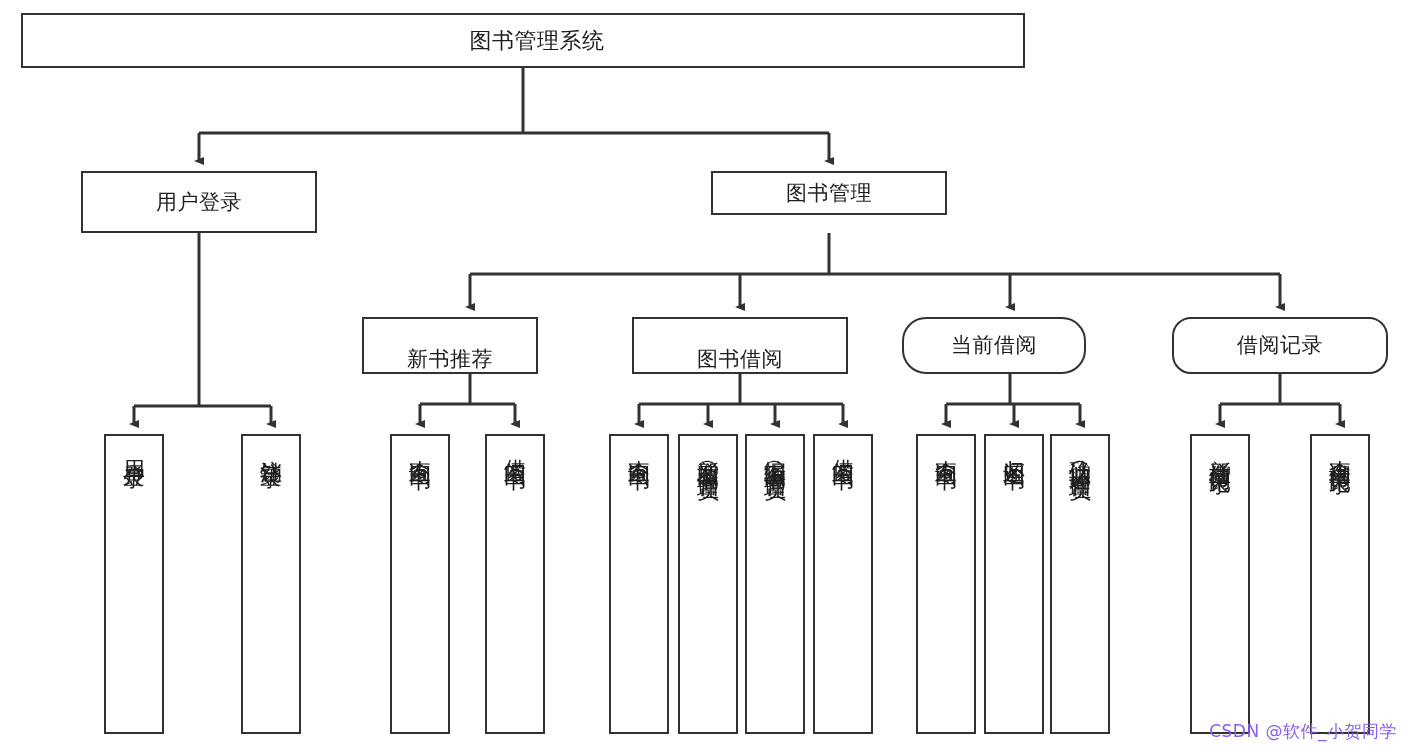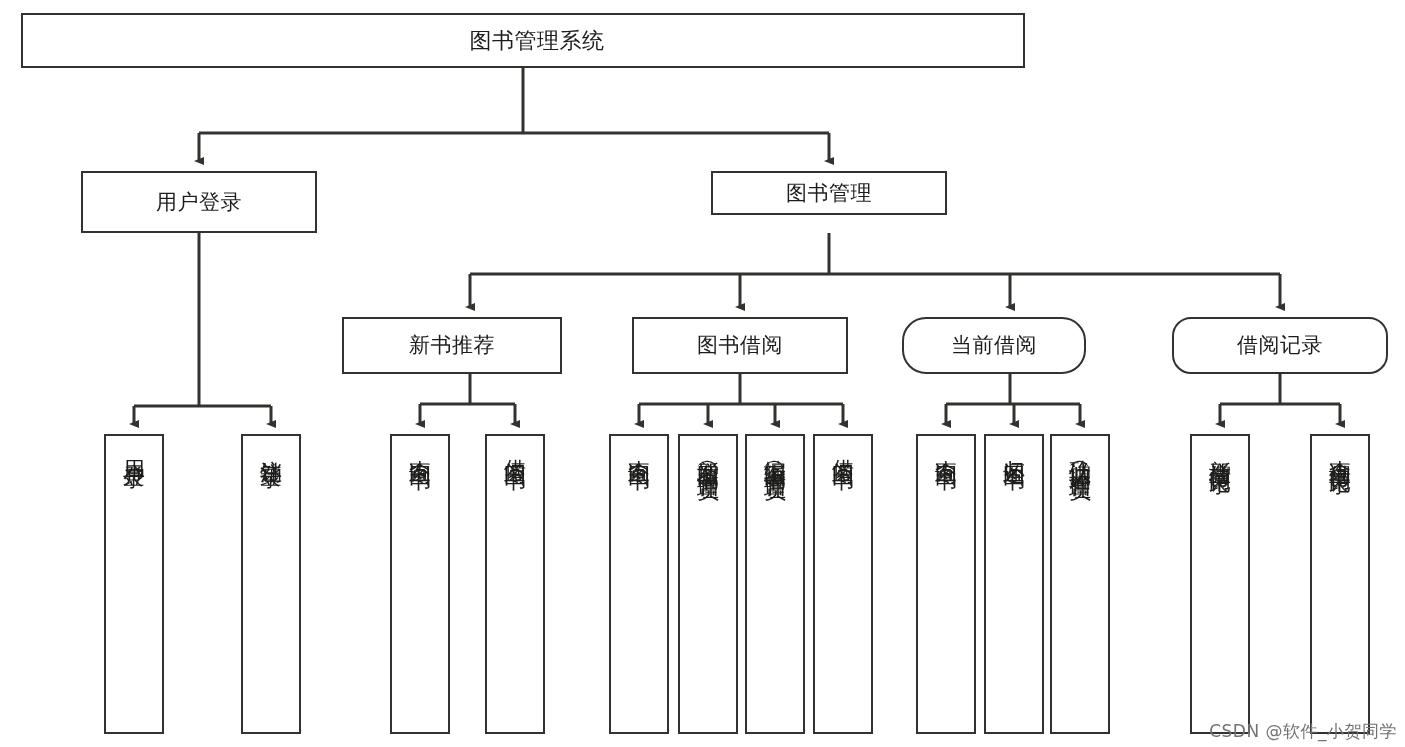--- a/index.html
+++ b/index.html
@@ -63,21 +63,21 @@
     font-size: 22px;
     line-height: 1;
     letter-spacing: 3px;
     white-space: nowrap;
   }
   .watermark {
     position: absolute;
     right: 8px;
     bottom: 4px;
     font-size: 17px;
-    color: #737373;
+    color: #8b5cf6;
     letter-spacing: 0.5px;
     z-index: 3;
     white-space: nowrap;
   }
 </style>
 </head>
 <body>
 
 <div id="diagram">
 
@@ -135,24 +135,24 @@
     <span class="label">图书管理系统</span>
   </div>
 
   <div class="node horiz" style="left:81px; top:171px; width:236px; height:62px;">
     <span class="label">用户登录</span>
   </div>
   <div class="node horiz" style="left:711px; top:171px; width:236px; height:44px;">
     <span class="label">图书管理</span>
   </div>
 
-  <div class="node horiz" style="left:342px; top:317px; width:220px; height:57px;">
+  <div class="node horiz" style="left:362px; top:317px; width:176px; height:57px;align-items:flex-end;">
     <span class="label">新书推荐</span>
   </div>
-  <div class="node horiz" style="left:632px; top:317px; width:216px; height:57px;">
+  <div class="node horiz" style="left:632px; top:317px; width:216px; height:57px;align-items:flex-end;">
     <span class="label">图书借阅</span>
   </div>
   <div class="node horiz" style="left:902px; top:317px; width:184px; height:57px;border-radius:24px;">
     <span class="label">当前借阅</span>
   </div>
   <div class="node horiz" style="left:1172px; top:317px; width:216px; height:57px;border-radius:19px;">
     <span class="label">借阅记录</span>
   </div>
 
   <div class="node vert" style="left:104px; top:434px; width:60px; height:300px;">

